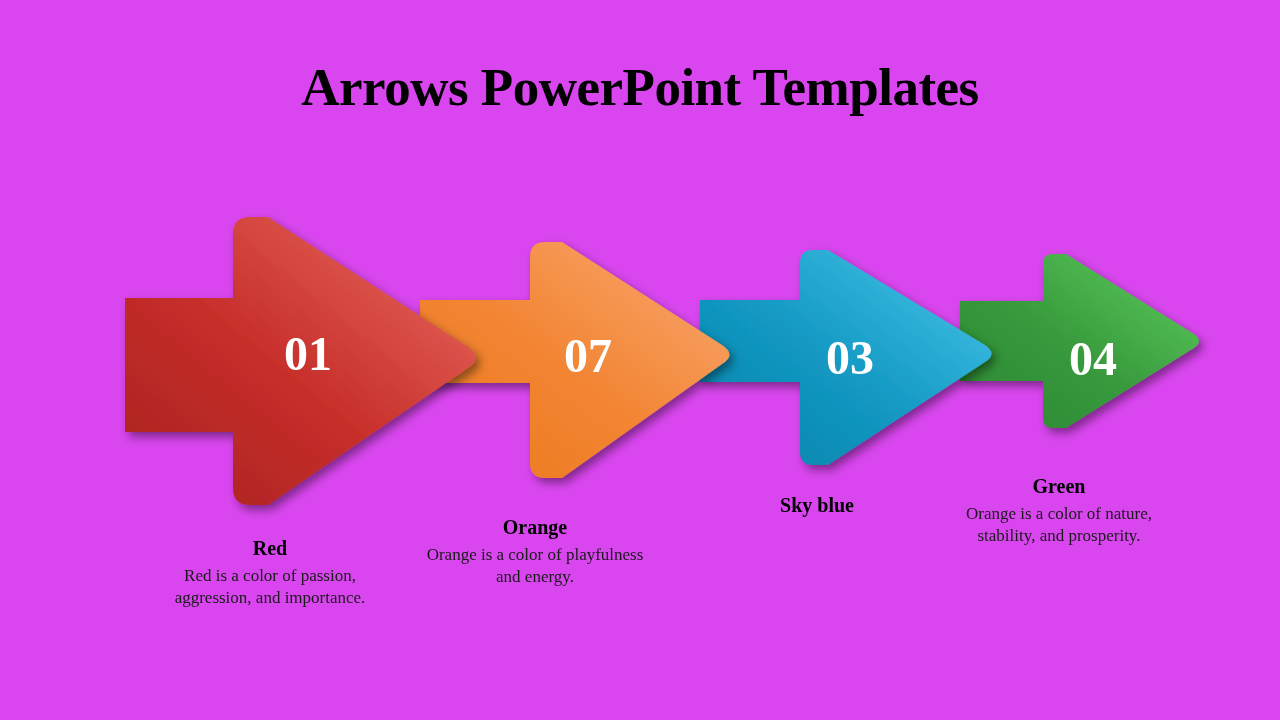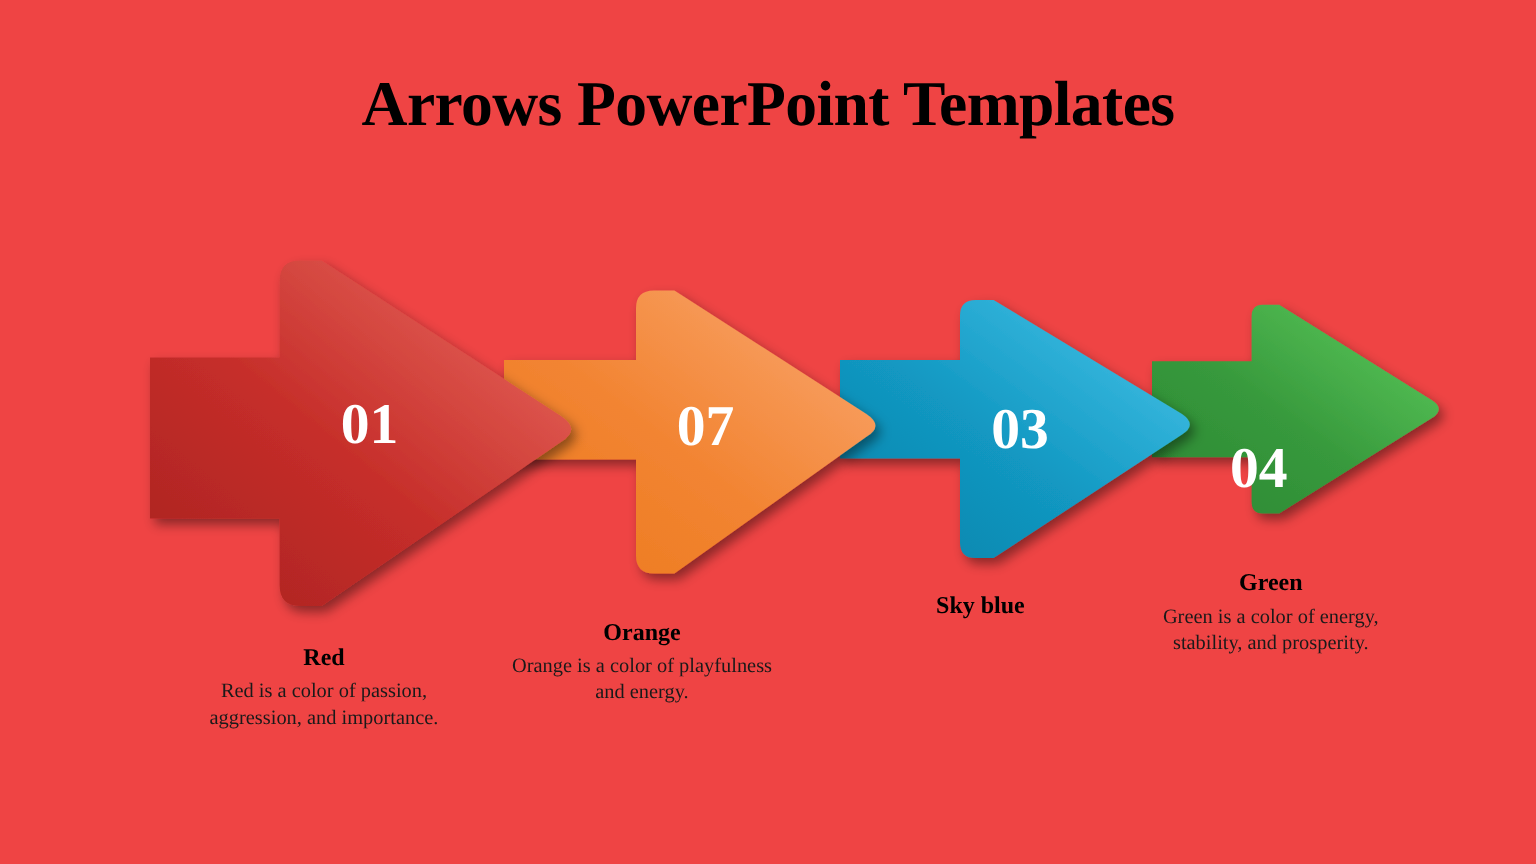--- a/index.html
+++ b/index.html
@@ -12,21 +12,21 @@
     width: 1280px;
     height: 720px;
     overflow: hidden;
     font-family: "Liberation Serif", "DejaVu Serif", serif;
     position: relative;
   }
   #slide {
     position: relative;
     width: 1280px;
     height: 720px;
-    background: #ef4444;
+    background: #d946ef;
     overflow: hidden;
   }
 
   
   #slide-title {
     position: absolute;
     left: 0;
     top: 58px;
     width: 1280px;
     text-align: center;
@@ -191,35 +191,35 @@
                  Z" fill="url(#gradRed)"></path>
       </g>
     </svg>
 
     <div class="arrow-number" style="left: 258px; top: 330px; width: 100px;">01</div>
 
     <div class="arrow-number" style="left: 538px; top: 332px; width: 100px;">07</div>
 
     <div class="arrow-number" style="left: 800px; top: 334px; width: 100px;">03</div>
 
-    <div class="arrow-number" style="left: 999px; top: 335px; width: 100px; margin-top: 32px;">04</div>
+    <div class="arrow-number" style="left: 1043px; top: 335px; width: 100px;">04</div>
   </div>
 
   <div class="caption" style="left: 155px; top: 536px; width: 230px;">
     <div class="caption-title">Red</div>
     <div class="caption-desc">Red is a color of passion, aggression, and importance.</div>
   </div>
 
   <div class="caption" style="left: 424px; top: 515px; width: 222px;">
     <div class="caption-title">Orange</div>
     <div class="caption-desc">Orange is a color of playfulness and energy.</div>
   </div>
 
   <div class="caption" style="left: 706px; top: 493px; width: 222px;">
     <div class="caption-title">Sky blue</div>
   </div>
 
   <div class="caption" style="left: 958px; top: 474px; width: 202px;">
     <div class="caption-title">Green</div>
-    <div class="caption-desc">Green is a color of energy, stability,  and prosperity.</div>
+    <div class="caption-desc">Orange is a color of nature, stability,  and prosperity.</div>
   </div>
 
 </div>
 
 </body></html>

